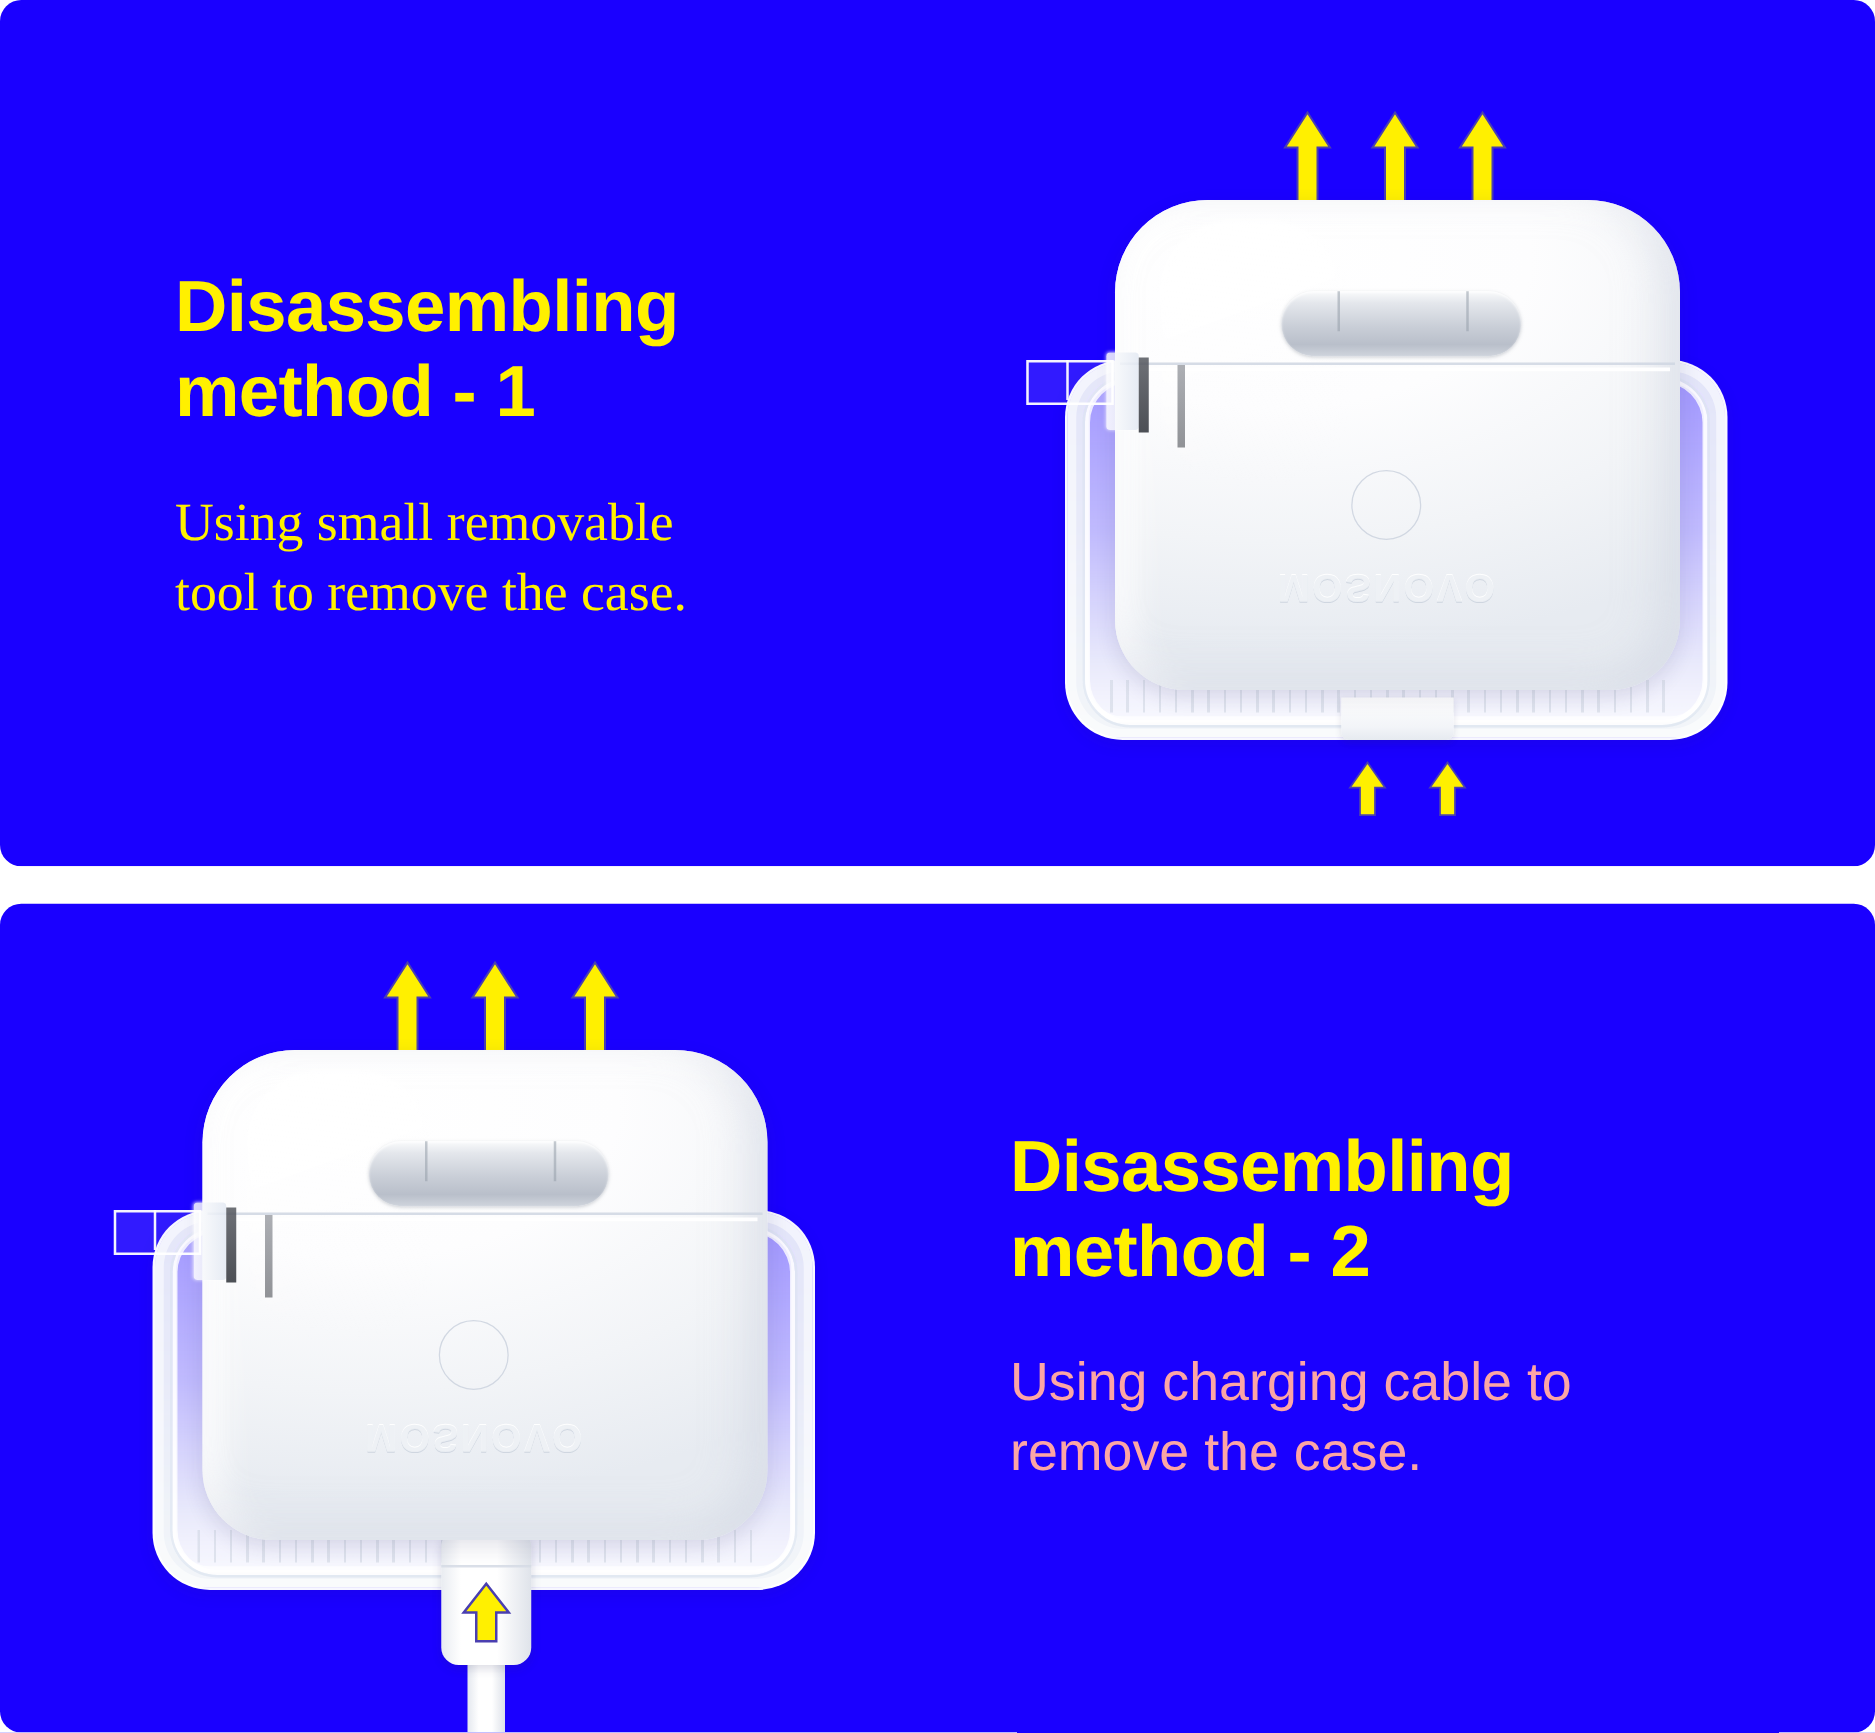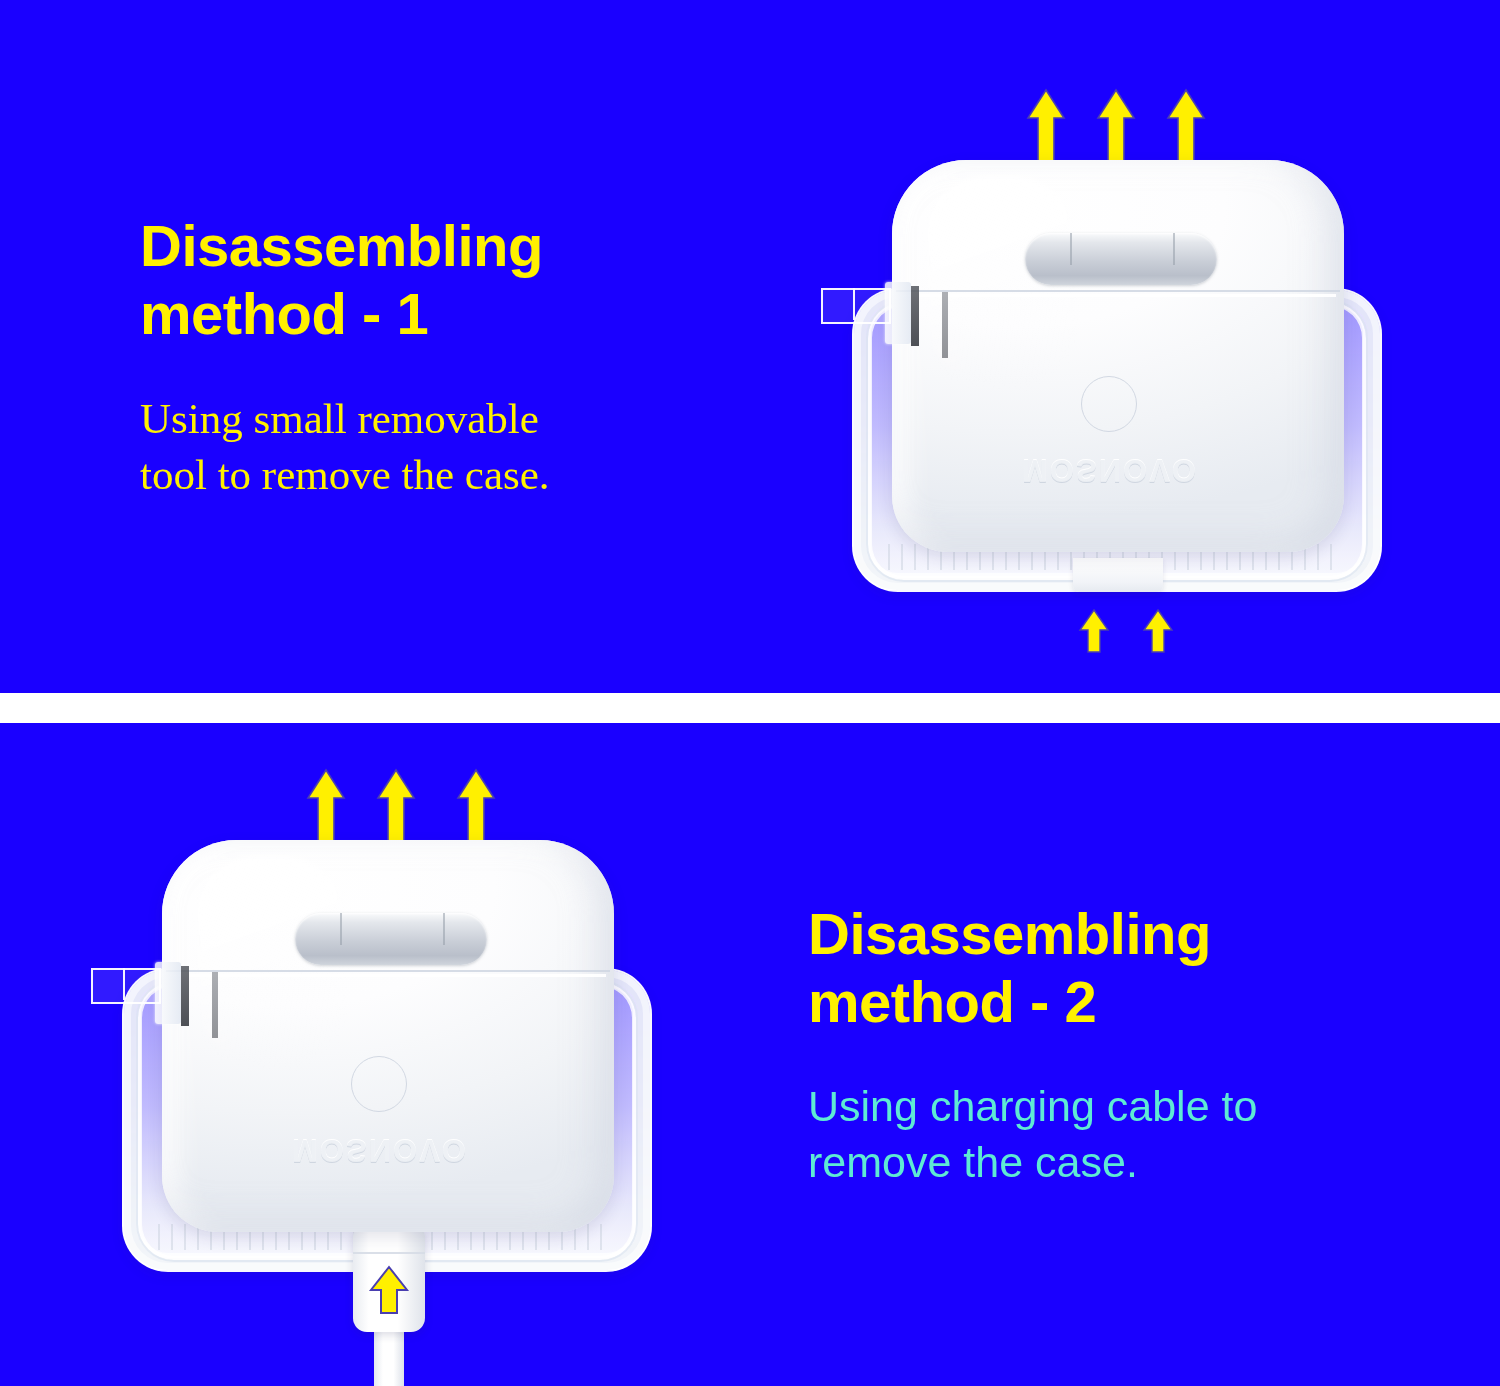--- a/index.html
+++ b/index.html
@@ -18,20 +18,21 @@
     overflow: hidden;
     background: #ffffff;
   }
 
   
   .panel {
     position: absolute;
     left: 0;
     width: 1500px;
     overflow: hidden;
+    border-radius: 17px;
   }
   .panel-top    { top: 0px;   height: 693px; }
   .panel-bottom { top: 723px; height: 663px; }
 
   .divider {
     position: absolute;
     left: 0;
     top: 693px;
     width: 1500px;
     height: 30px;
@@ -360,21 +361,21 @@
     </div>
   </div>
 
   <div class="divider"></div>
 
   <div class="panel panel-bottom" style="background:#1A00FF;">
 
     <div class="textblock" style="left:808px; top:177px; width:660px;">
       <div class="heading" style="color:#FFF000;">Disassembling
 method - 2</div>
-      <div class="subtitle" style="color:#5eead4;">Using charging cable to
+      <div class="subtitle" style="color:#fca5a5;">Using charging cable to
 remove the case.</div>
     </div>
 
     <svg class="arrow" style="left:306px; top:45px;" width="40" height="78" viewBox="0 0 40 78">
       <polygon points="20,2 38,30 28,30 28,76 12,76 12,30 2,30" fill="#FFF000" stroke="#4A3FB0" stroke-width="1.6"></polygon>
     </svg>
     <svg class="arrow" style="left:376px; top:45px;" width="40" height="78" viewBox="0 0 40 78">
       <polygon points="20,2 38,30 28,30 28,76 12,76 12,30 2,30" fill="#FFF000" stroke="#4A3FB0" stroke-width="1.6"></polygon>
     </svg>
     <svg class="arrow" style="left:456px; top:45px;" width="40" height="78" viewBox="0 0 40 78">

